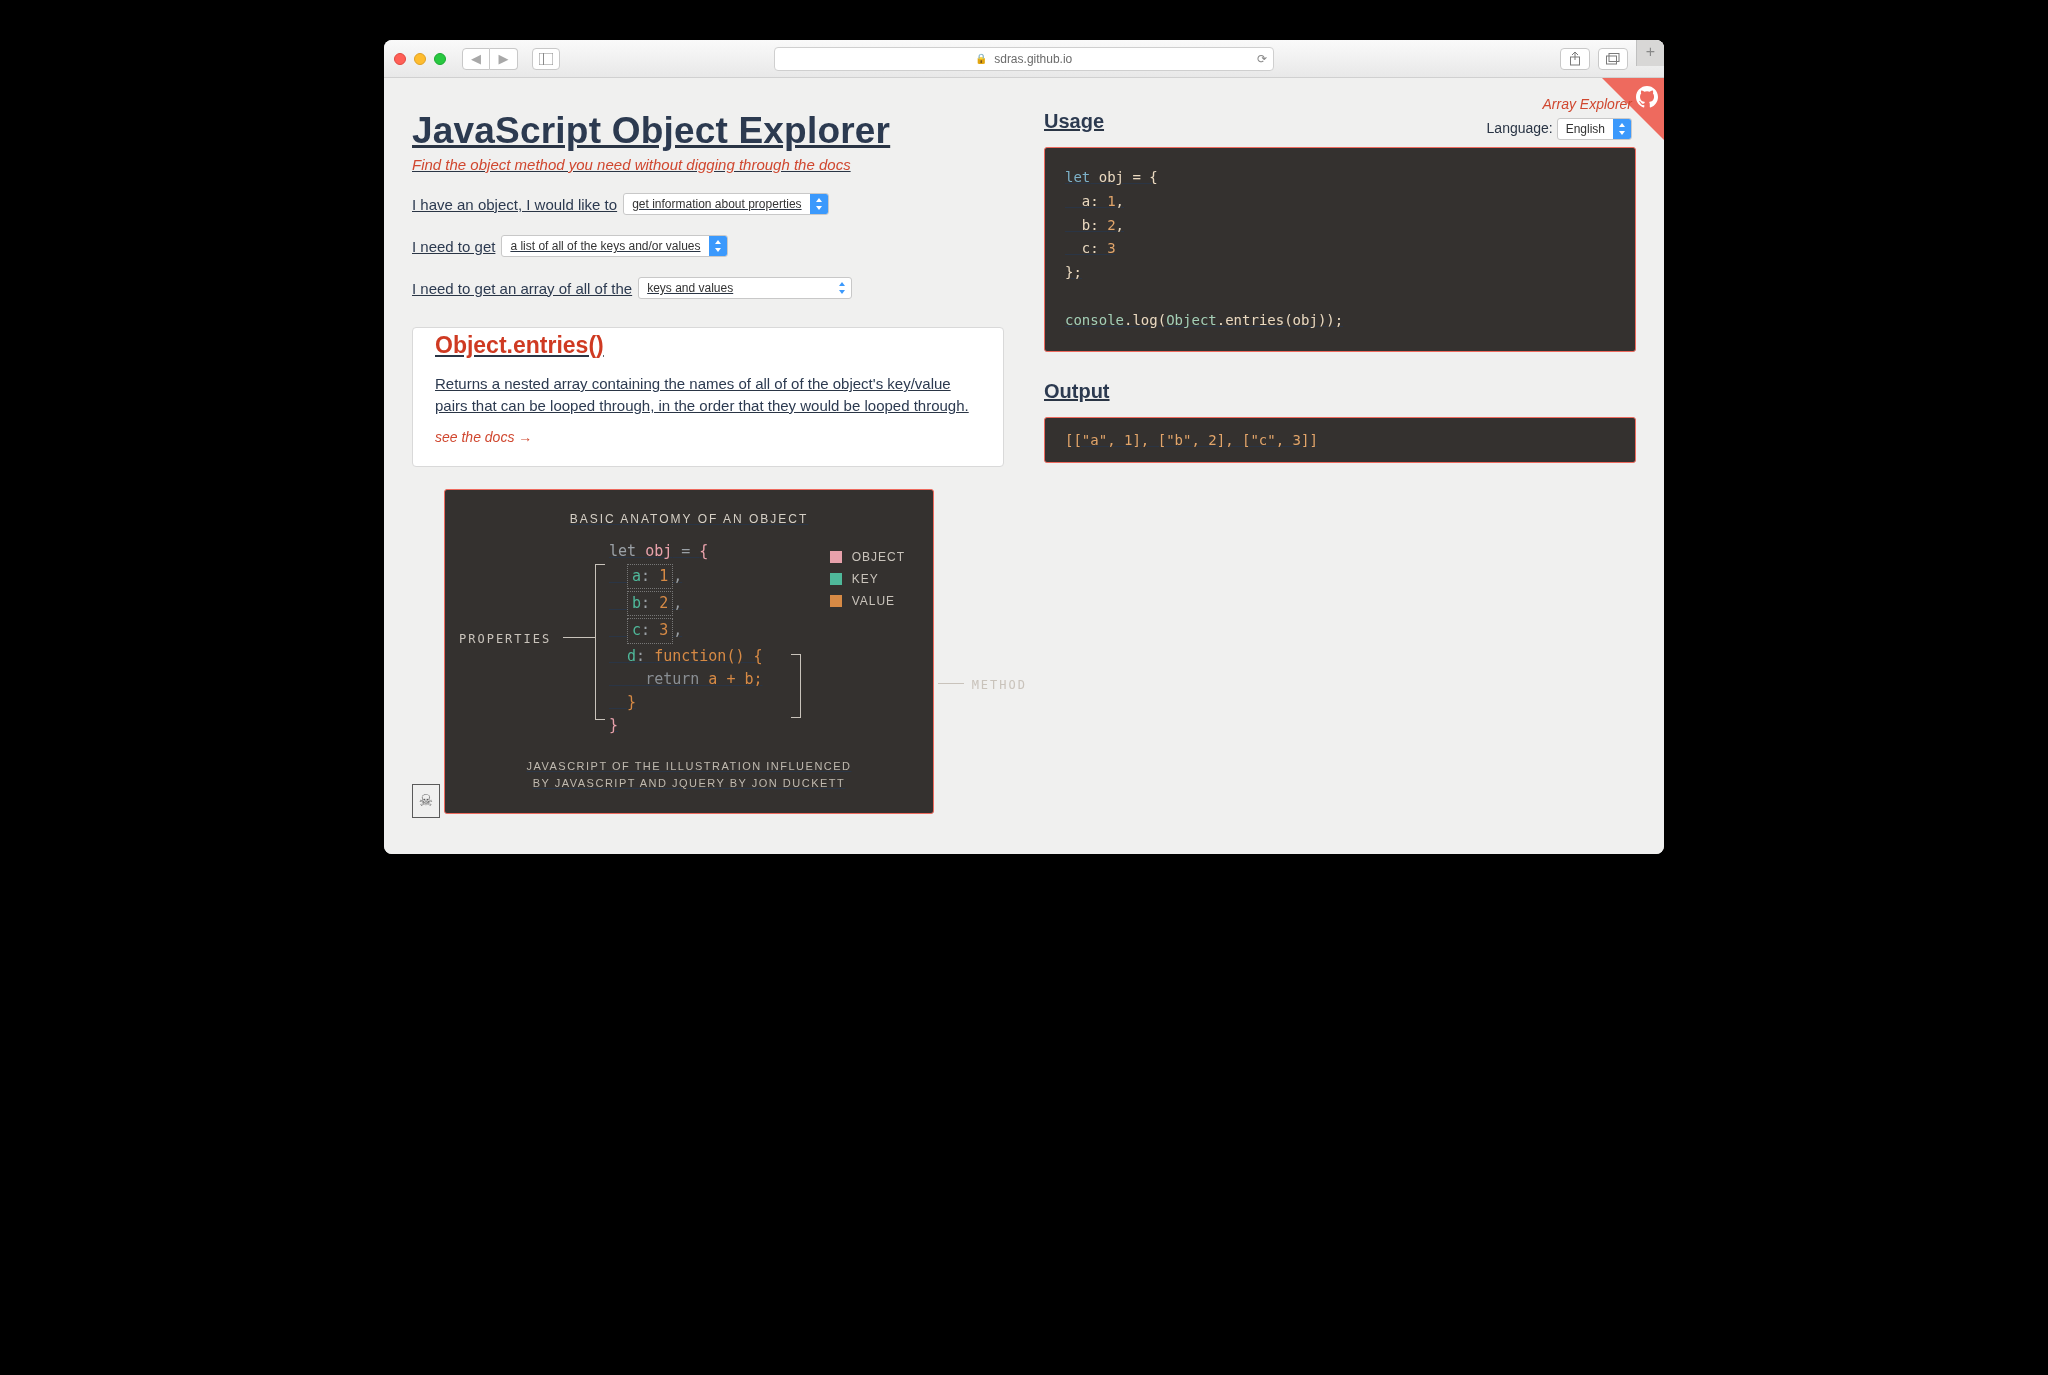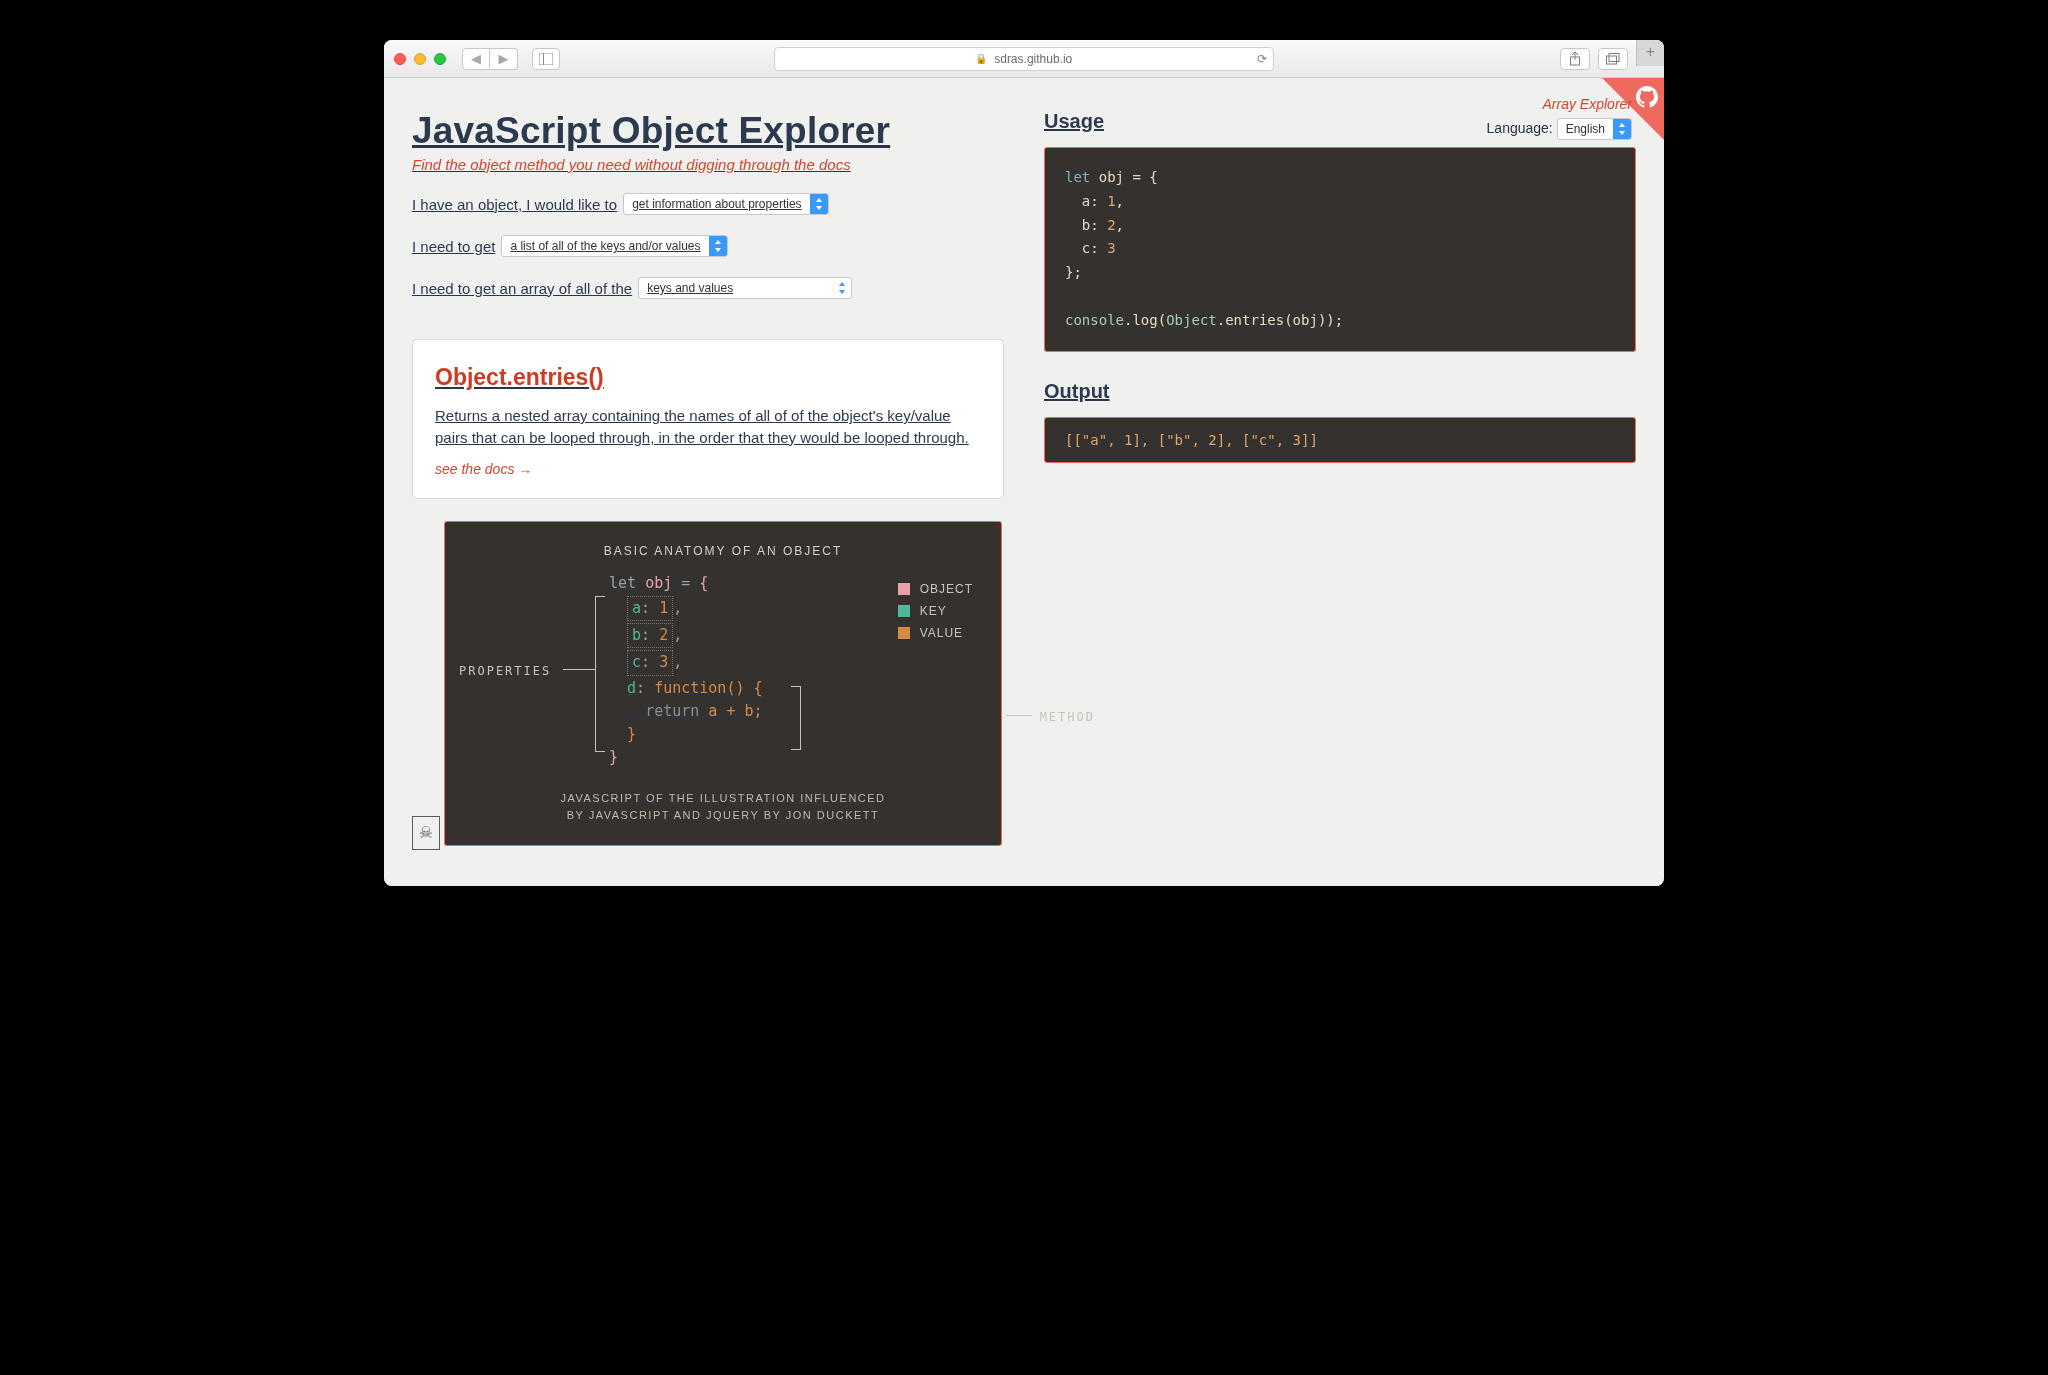--- a/index.html
+++ b/index.html
@@ -92,22 +92,22 @@
   .fake-select .sel-text{padding:0 8px;color:#333;}
   .fake-select .sel-btn{
     width:18px;height:22px;background:#3b99fc;display:flex;align-items:center;justify-content:center;
   }
   .fake-select .sel-btn svg{width:10px;height:12px;fill:#fff;}
   .fake-select.plain .sel-btn{background:transparent;}
   .fake-select.plain .sel-btn svg{fill:#3b99fc;}
   .fake-select.wide{width:214px;justify-content:space-between;}
 
   .result-card{
-    margin-top:40px;background:#fff;border:1px solid #d9d9d9;border-radius:4px;
-    padding:24px 22px 20px 22px;
+    margin-top:28px;background:#fff;border:1px solid #d9d9d9;border-radius:4px;
+    padding:4px 22px 20px 22px;
   }
   .result-card h2{color:#cf3a22;font-weight:700;font-size:23px;}
   .result-card p{margin-top:14px;font-size:15px;color:#2c3a50;line-height:1.45;}
   .result-card a{display:inline-block;margin-top:12px;color:#d0472f;font-style:italic;text-decoration:none;font-size:14px;}
 
   
   h3.section{font-weight:700;font-size:20px;color:#2c3a50;margin-bottom:14px;}
   pre.codebox{
     background:#34312f;border:1px solid #ee6a5e;border-radius:3px;
     padding:18px 20px;font-family:"SFMono-Regular",Menlo,Consolas,monospace;
@@ -117,21 +117,21 @@
   pre.codebox .num{color:#e2a56a;}
   pre.codebox .fn{color:#a4cfb6;}
   .output-h{margin-top:28px;}
   pre.output{
     background:#34312f;border:1px solid #ee6a5e;border-radius:3px;
     padding:14px 20px;font-family:Menlo,Consolas,monospace;font-size:14px;color:#e2a56a;
   }
 
   
   .anatomy{
-    margin-top:22px;margin-left:32px;width:558px;background:#34312f;border:1px solid #ee6a5e;border-radius:3px;
+    margin-top:22px;margin-left:32px;width:490px;background:#34312f;border:1px solid #ee6a5e;border-radius:3px;
     padding:22px 24px 20px 24px;color:#c9c3bb;position:relative;
   }
   .anatomy .cap{
     text-align:center;letter-spacing:2px;font-size:12px;color:#d6d0c6;margin-bottom:14px;
   }
   .legend{position:absolute;top:60px;right:28px;font-size:12px;letter-spacing:1px;}
   .legend div{display:flex;align-items:center;gap:10px;margin-bottom:8px;}
   .sw{width:12px;height:12px;}
   .sw.obj{background:#e8a1ab;}
   .sw.key{background:#4fb89a;}

